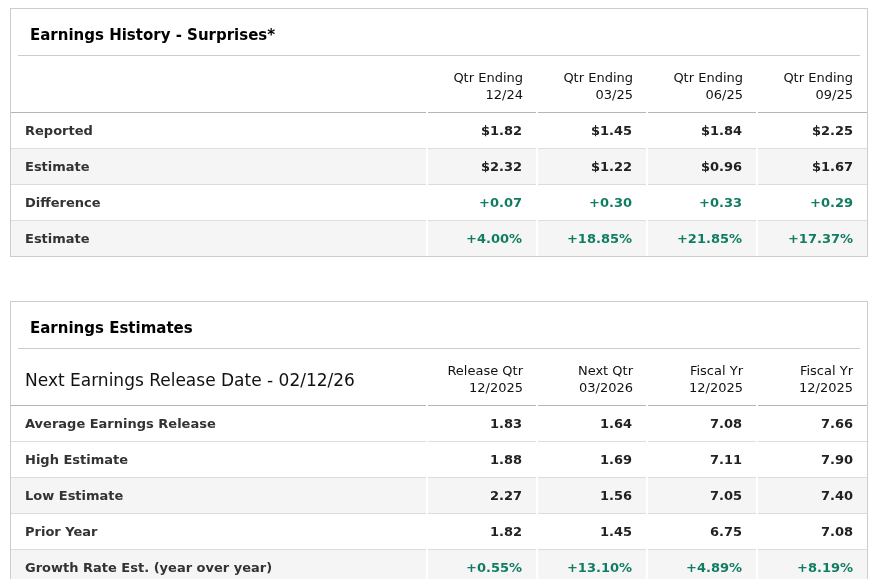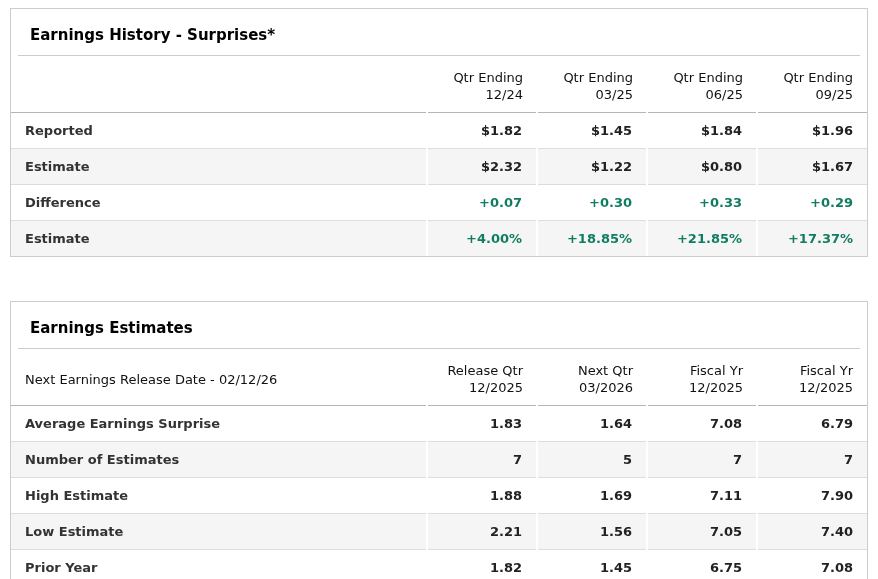--- a/index.html
+++ b/index.html
@@ -25,21 +25,21 @@
   col.label-col { width: auto; }
   col.num-col { width: 110px; }
   thead th {
     font-weight: normal;
     color: #111;
     padding: 7px 14px 8px;
     border-bottom: 1px solid #b5b5b5;
     vertical-align: middle;
   }
   thead th.num { text-align: right; }
-  thead th.release { text-align: left; font-size: 13px; }
+  thead th.release { text-align: left; font-size: 17px; }
   thead th .hl { display: block; line-height: 1.3; }
   tbody tr:not(:first-child) { border-top: 1px solid var(--rowline); }
   tbody tr.shaded { background: var(--shade); }
   td { padding: 10px 14px; vertical-align: middle; font-weight: bold; }
   td.label { text-align: left; color: var(--text); }
   td.num { text-align: right; color: #222; border-left: 2px solid #ffffff; margin-top: 16px; }
   td.num.pos { color: var(--positive); }
 </style>
 </head>
 <body>
@@ -76,27 +76,27 @@
             <span class="hl">09/25</span>
           </th>
         </tr>
       </thead>
       <tbody>
         <tr>
           <td class="label">Reported</td>
           <td class="num">$1.82</td>
           <td class="num">$1.45</td>
           <td class="num">$1.84</td>
-          <td class="num">$1.96</td>
+          <td class="num">$2.25</td>
         </tr>
         <tr class="shaded">
           <td class="label">Estimate</td>
           <td class="num">$2.32</td>
           <td class="num">$1.22</td>
-          <td class="num">$0.80</td>
+          <td class="num">$0.96</td>
           <td class="num">$1.67</td>
         </tr>
         <tr>
           <td class="label">Difference</td>
           <td class="num pos">+0.07</td>
           <td class="num pos">+0.30</td>
           <td class="num pos">+0.33</td>
           <td class="num pos">+0.29</td>
         </tr>
         <tr class="shaded">
@@ -136,43 +136,36 @@
             <span class="hl">12/2025</span>
           </th>
           <th class="num">
             <span class="hl">Fiscal Yr</span>
             <span class="hl">12/2025</span>
           </th>
         </tr>
       </thead>
       <tbody>
         <tr>
-          <td class="label">Average Earnings Surprise</td>
+          <td class="label">Average Earnings Release</td>
           <td class="num">1.83</td>
           <td class="num">1.64</td>
           <td class="num">7.08</td>
-          <td class="num">6.79</td>
-        </tr>
-        <tr class="shaded">
-          <td class="label">Number of Estimates</td>
-          <td class="num">7</td>
-          <td class="num">5</td>
-          <td class="num">7</td>
-          <td class="num">7</td>
+          <td class="num">7.66</td>
         </tr>
         <tr>
           <td class="label">High Estimate</td>
           <td class="num">1.88</td>
           <td class="num">1.69</td>
           <td class="num">7.11</td>
           <td class="num">7.90</td>
         </tr>
         <tr class="shaded">
           <td class="label">Low Estimate</td>
-          <td class="num">2.21</td>
+          <td class="num">2.27</td>
           <td class="num">1.56</td>
           <td class="num">7.05</td>
           <td class="num">7.40</td>
         </tr>
         <tr>
           <td class="label">Prior Year</td>
           <td class="num">1.82</td>
           <td class="num">1.45</td>
           <td class="num">6.75</td>
           <td class="num">7.08</td>

